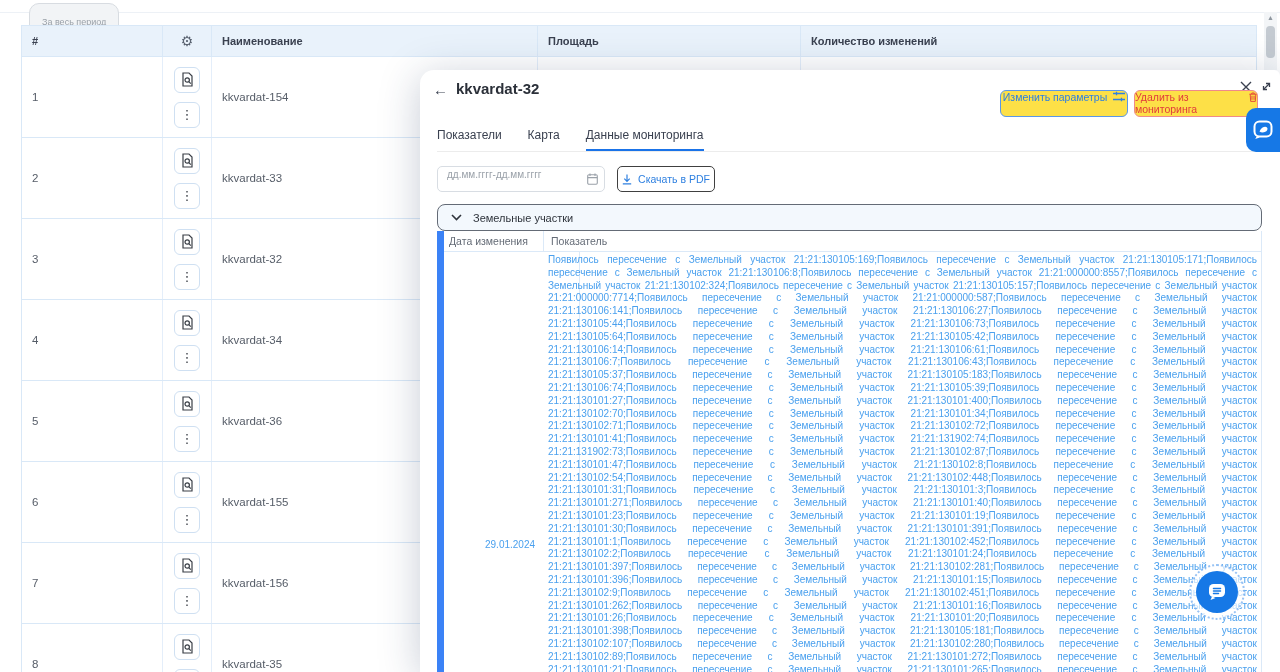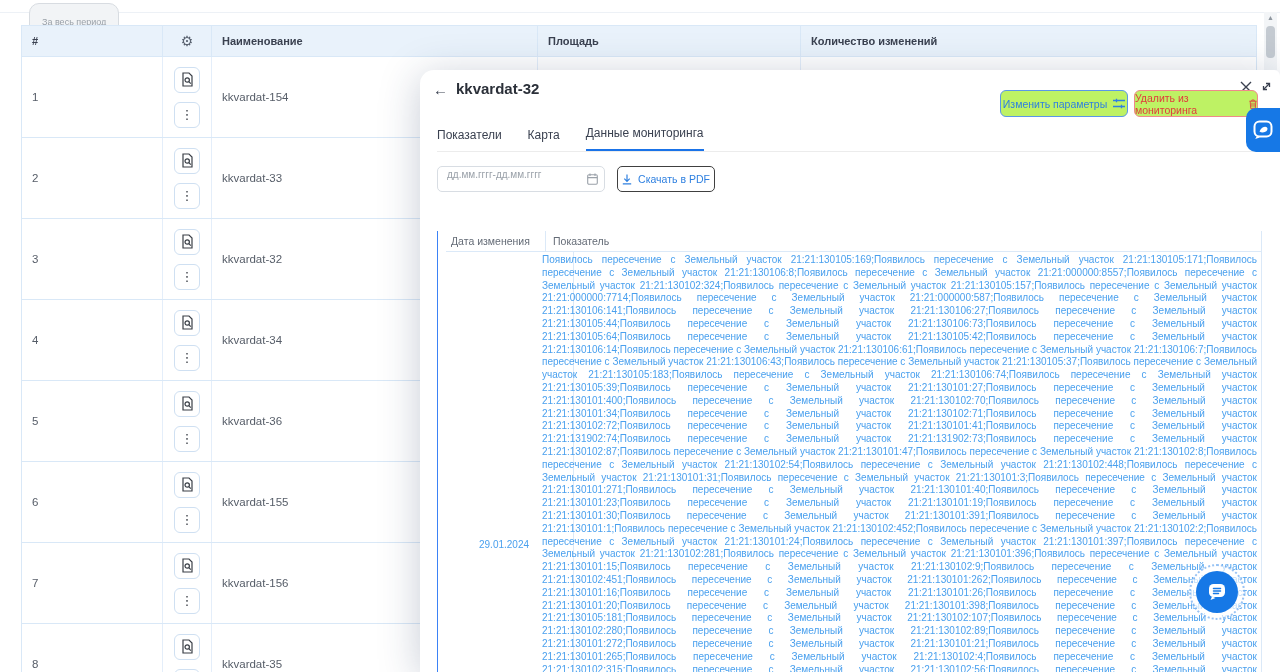--- a/index.html
+++ b/index.html
@@ -41,46 +41,46 @@
   .sb-thumb { position:absolute; left:1266px; top:26px; width:9px; height:32px; background:#c4cad1; border-radius:4px; }
 
   
   .modal { position:absolute; left:420px; top:70px; width:860px; height:602px; background:#fff;
     border-radius:14px 6px 0 0; box-shadow:0 6px 40px rgba(30,50,90,.25); z-index:10; }
   .back { position:absolute; left:13px; top:11px; font-size:15px; color:#3a4150; cursor:pointer; }
   .m-title { position:absolute; left:36px; top:10px; font-size:15px; font-weight:bold; color:#2b3039; }
   .icon-x, .icon-expand { position:absolute; top:9px; width:14px; height:14px; cursor:pointer; }
   .icon-x { right:26px; } .icon-expand { right:6px; }
 
-  .btn { position:absolute; top:20px; height:27px; border-radius:6px; background:#bef264;
-    font-size:10.5px; display:flex; align-items:center; justify-content:center; gap:6px; cursor:pointer; }
+  .btn { position:absolute; top:20px; height:27px; border-radius:6px; background:#fde047;
+    font-size:10.5px; display:flex; align-items:flex-start; justify-content:center; gap:6px; cursor:pointer; }
   .btn-edit { left:580px; width:128px; border:1px solid #5b97e8; color:#2f80e0; }
   .btn-del  { left:714px; width:124px; border:1px solid #ef8a8a; color:#e03b3b;gap:19px; }
 
   .tabs { position:absolute; left:17px; top:58px; right:0; height:24px; display:flex; gap:26px;
-    border-bottom:1px solid #ececec;align-items:flex-end; }
+    border-bottom:1px solid #ececec; }
   .tab { font-size:12px; color:#3a4150; padding-bottom:9px; cursor:pointer; }
   .tab.active { border-bottom:2px solid #1a73e8; }
 
   .date-input { position:absolute; left:17px; top:96px; width:168px; height:26px;
     border:1px solid #d8dde3; border-radius:5px; padding:0 26px 10px 9px; font-size:10px; color:#9aa1a9;
     font-family:"Liberation Sans","DejaVu Sans",sans-serif; }
   .date-input::placeholder { color:#9aa1a9; }
   .cal-ico { position:absolute; left:167px; top:103px; }
   .btn-pdf { position:absolute; left:197px; top:96px; width:98px; height:26px;
     border:1px solid #404040; border-radius:5px; background:#fff; color:#2f80e0; font-size:10.5px;
     display:flex; align-items:center; justify-content:center; gap:6px; cursor:pointer; }
 
   .collapse-bar { position:absolute; left:17px; right:18px; top:134px; height:27px;
     border:1.5px solid #646b76; border-radius:8px; background:#f3f8fd;
     display:flex; align-items:center; gap:11px; padding-left:13px; cursor:pointer; }
   .collapse-label { font-size:11px; color:#2f343c; }
 
   .mt { position:absolute; left:17px; right:18px; top:161px; bottom:0;
-    border-left:1px solid #3b82f6; border-right:1px solid #dbe9f8;padding-left:8px; }
+    border-left:7px solid #3b82f6; border-right:1px solid #dbe9f8; }
   .mt-head { display:flex; height:21px; border-bottom:1px solid #dbe9f8; }
   .mt-h1 { width:100px; border-right:1px solid #dbe9f8; font-size:10.5px; color:#646b76;
     display:flex; align-items:center; padding-left:5px; }
   .mt-h2 { flex:1; font-size:10.5px; color:#646b76; display:flex; align-items:center; padding-left:7px; }
   .mt-body { position:absolute; left:0; right:0; top:21px; bottom:0; }
   .mt-datecol { position:absolute; left:0; top:0; bottom:0; width:100px; border-right:1px solid #dbe9f8;margin-left:36px; }
   .mt-date { position:absolute; left:5px; top:287px; font-size:10px; color:#4aa0ee; }
   .mt-text { position:absolute; left:104px; right:4px; top:2px; bottom:0; overflow:hidden;
     font-size:10px; line-height:12.8px; color:#4aa0ee; text-align:justify; }
 
@@ -312,20 +312,26 @@
         <path d="M3 0.5v2.4M8 0.5v2.4M0.7 4.6h9.6"></path>
       </svg>
 
     <div class="btn-pdf">
       <svg width="10" height="11" viewBox="0 0 10 11" fill="none" stroke="#2f80e0" stroke-width="1.2">
           <path d="M5 0.5v6.5M2.3 4.6L5 7.3 7.7 4.6M0.8 9.8h8.4"></path>
         </svg>
       <span>Скачать в PDF</span>
     </div>
 
+    <div class="collapse-bar">
+      <svg width="11" height="7" viewBox="0 0 11 7" fill="none" stroke="#2f343c" stroke-width="1.6">
+          <path d="M1 1l4.5 4.5L10 1"></path>
+        </svg>
+      <span class="collapse-label">Земельные участки</span>
+    </div>
 
     <div class="mt">
       <div class="mt-head">
         <div class="mt-h1">Дата изменения</div>
         <div class="mt-h2">Показатель</div>
       </div>
       <div class="mt-body">
         <div class="mt-datecol">
           <span class="mt-date">29.01.2024</span>
         </div>

